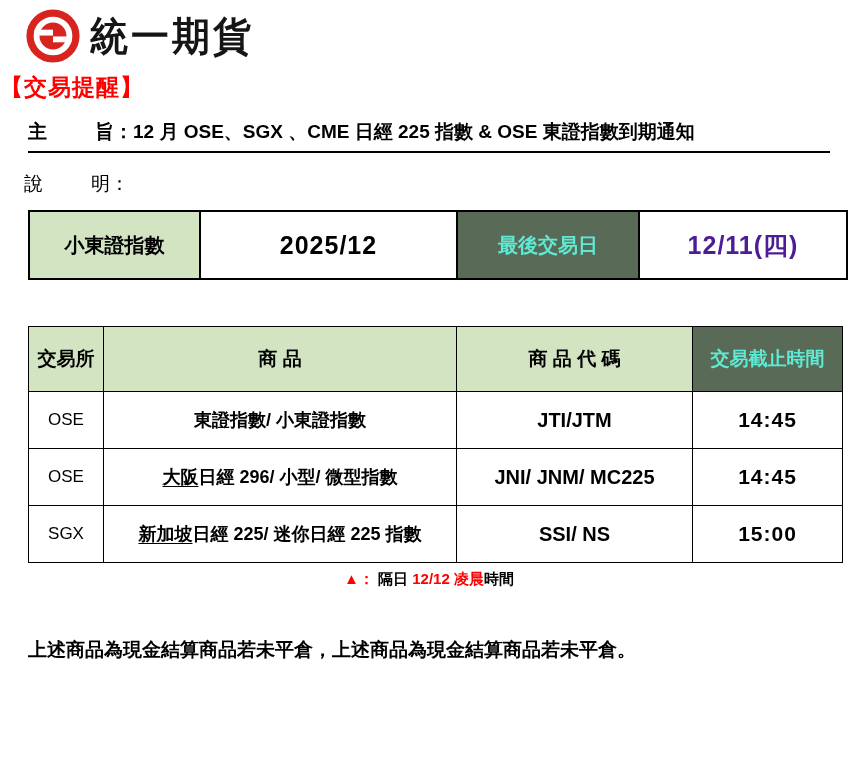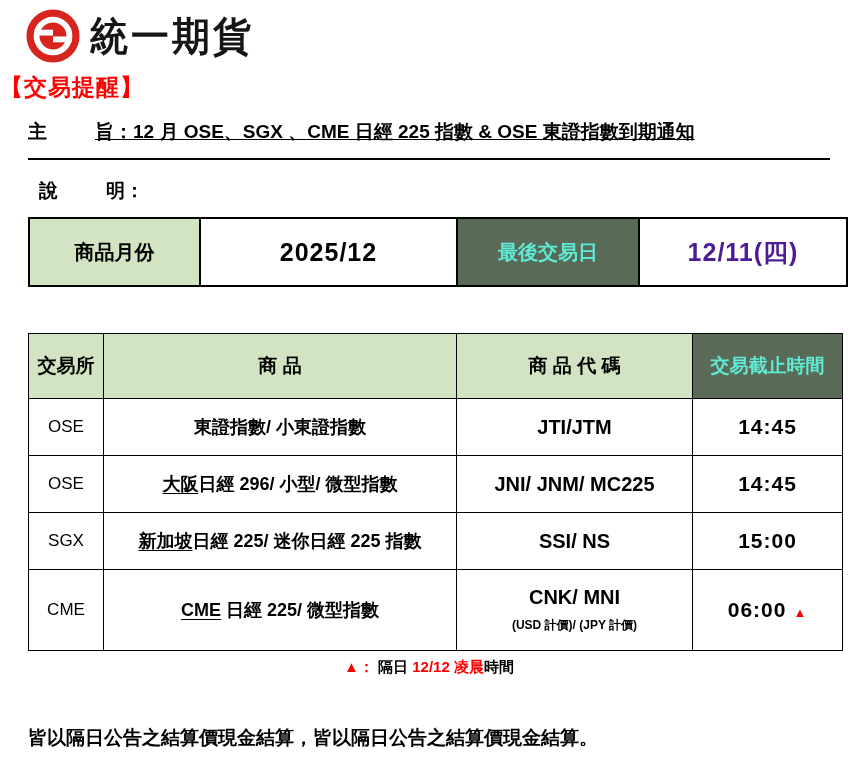--- a/index.html
+++ b/index.html
@@ -23,28 +23,28 @@
   }
   
   .page-title{
     margin-top:8px;
     font-size:23px;font-weight:bold;color:#ff0000;
     letter-spacing:1px;
   }
   
   .subject{
     margin:16px 28px 0 28px;
-    padding-bottom:13px;
+    padding-bottom:6px;
     border-bottom:2px solid #000;
-    font-size:19px;font-weight:bold;text-decoration:underline;
+    font-size:19px;font-weight:bold;
   }
   .subject .gap-label{display:inline-block;margin-right:48px;}
   .desc{
-    margin:18px 28px 13px 39px;
-    font-size:19px;font-weight:bold;
+    margin:18px 28px 13px 24px;
+    font-size:19px;font-weight:normal;
   }
   .desc .gap-label{display:inline-block;margin-right:48px;}
   
   table{border-collapse:collapse;}
   .month-table{margin-left:28px;width:802px;table-layout:fixed;}
   .month-table td{
     border:2px solid #000;text-align:center;vertical-align:middle;
     height:64px;font-weight:bold;overflow:hidden;
   }
   .cell-light{background:#d2e4c2;}
@@ -106,21 +106,21 @@
     <span class="gap-label">主</span><span>旨：</span><span>12 月 OSE、SGX 、CME 日經 225 指數 &amp; OSE 東證指數到期通知</span>
   </div>
 
   <div class="desc">
     <span class="gap-label">說</span><span>明：</span>
   </div>
 
   <table class="month-table">
     <tbody>
         <tr>
-      <td class="cell-light month-label" style="width:167px">商品月份</td>
+      <td class="cell-light month-label" style="width:167px">小東證指數</td>
       <td class="month-value" style="width:253px">2025/12</td>
       <td class="cell-dark lastday-label" style="width:178px">最後交易日</td>
       <td class="lastday-value" style="width:204px">12/11(四)</td>
     </tr>
   </tbody>
     </table>
 
   <table class="products-table">
     <tbody>
         <tr>
@@ -140,32 +140,23 @@
       <td class="td-product"><span class="u">大阪</span><span>日經 296/ 小型/ 微型指數</span></td>
       <td class="td-code">JNI/ JNM/ MC225</td>
       <td class="td-cutoff">14:45</td>
     </tr>
     <tr class="row-std">
       <td class="td-exchange">SGX</td>
       <td class="td-product"><span class="u">新加坡</span><span>日經 225/ 迷你日經 225 指數</span></td>
       <td class="td-code">SSI/ NS</td>
       <td class="td-cutoff">15:00</td>
     </tr>
-    <tr class="row-tall">
-      <td class="td-exchange">CME</td>
-      <td class="td-product"><span class="u">CME</span><span> 日經 225/ 微型指數</span></td>
-      <td class="td-code">
-        <div>CNK/ MNI</div>
-        <div class="code-note">(USD 計價)/ (JPY 計價)</div>
-      </td>
-      <td class="td-cutoff"><span>06:00</span><span class="cutoff-marker">▲</span></td>
-    </tr>
   </tbody>
     </table>
 
   <div class="footnote">
     <span class="fn-red">▲：</span>
     <span>隔日 </span><span class="fn-red">12/12 凌晨</span><span>時間</span>
   </div>
 
-  <div class="closing">皆以隔日公告之結算價現金結算，皆以隔日公告之結算價現金結算。</div>
+  <div class="closing">上述商品為現金結算商品若未平倉，上述商品為現金結算商品若未平倉。</div>
 
 </div>
 
 </body></html>

